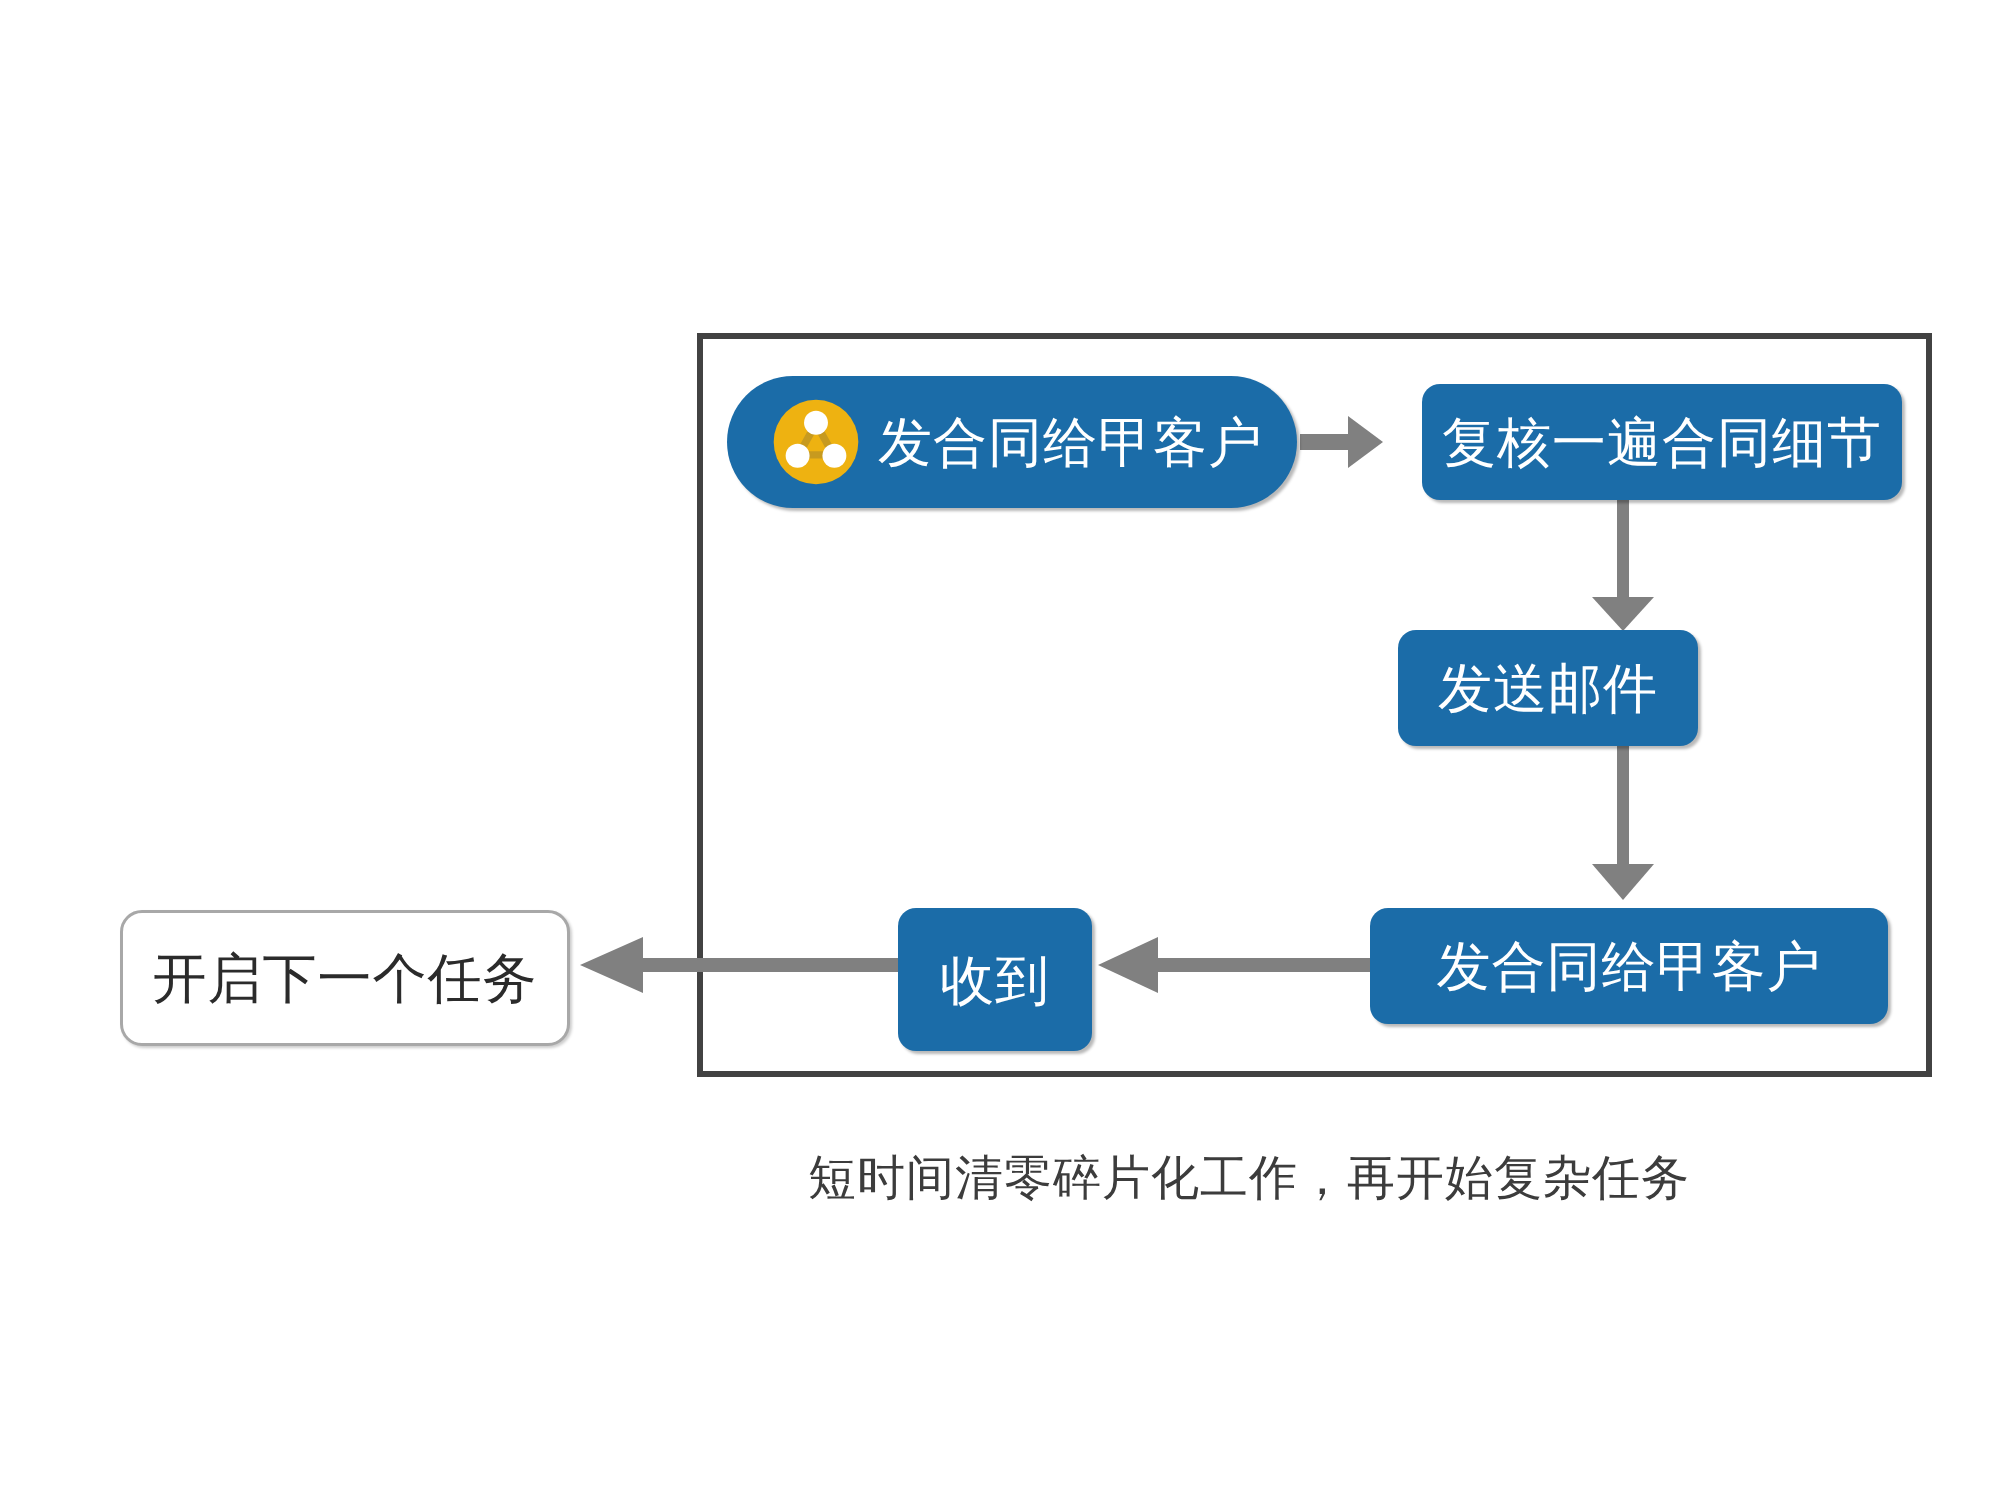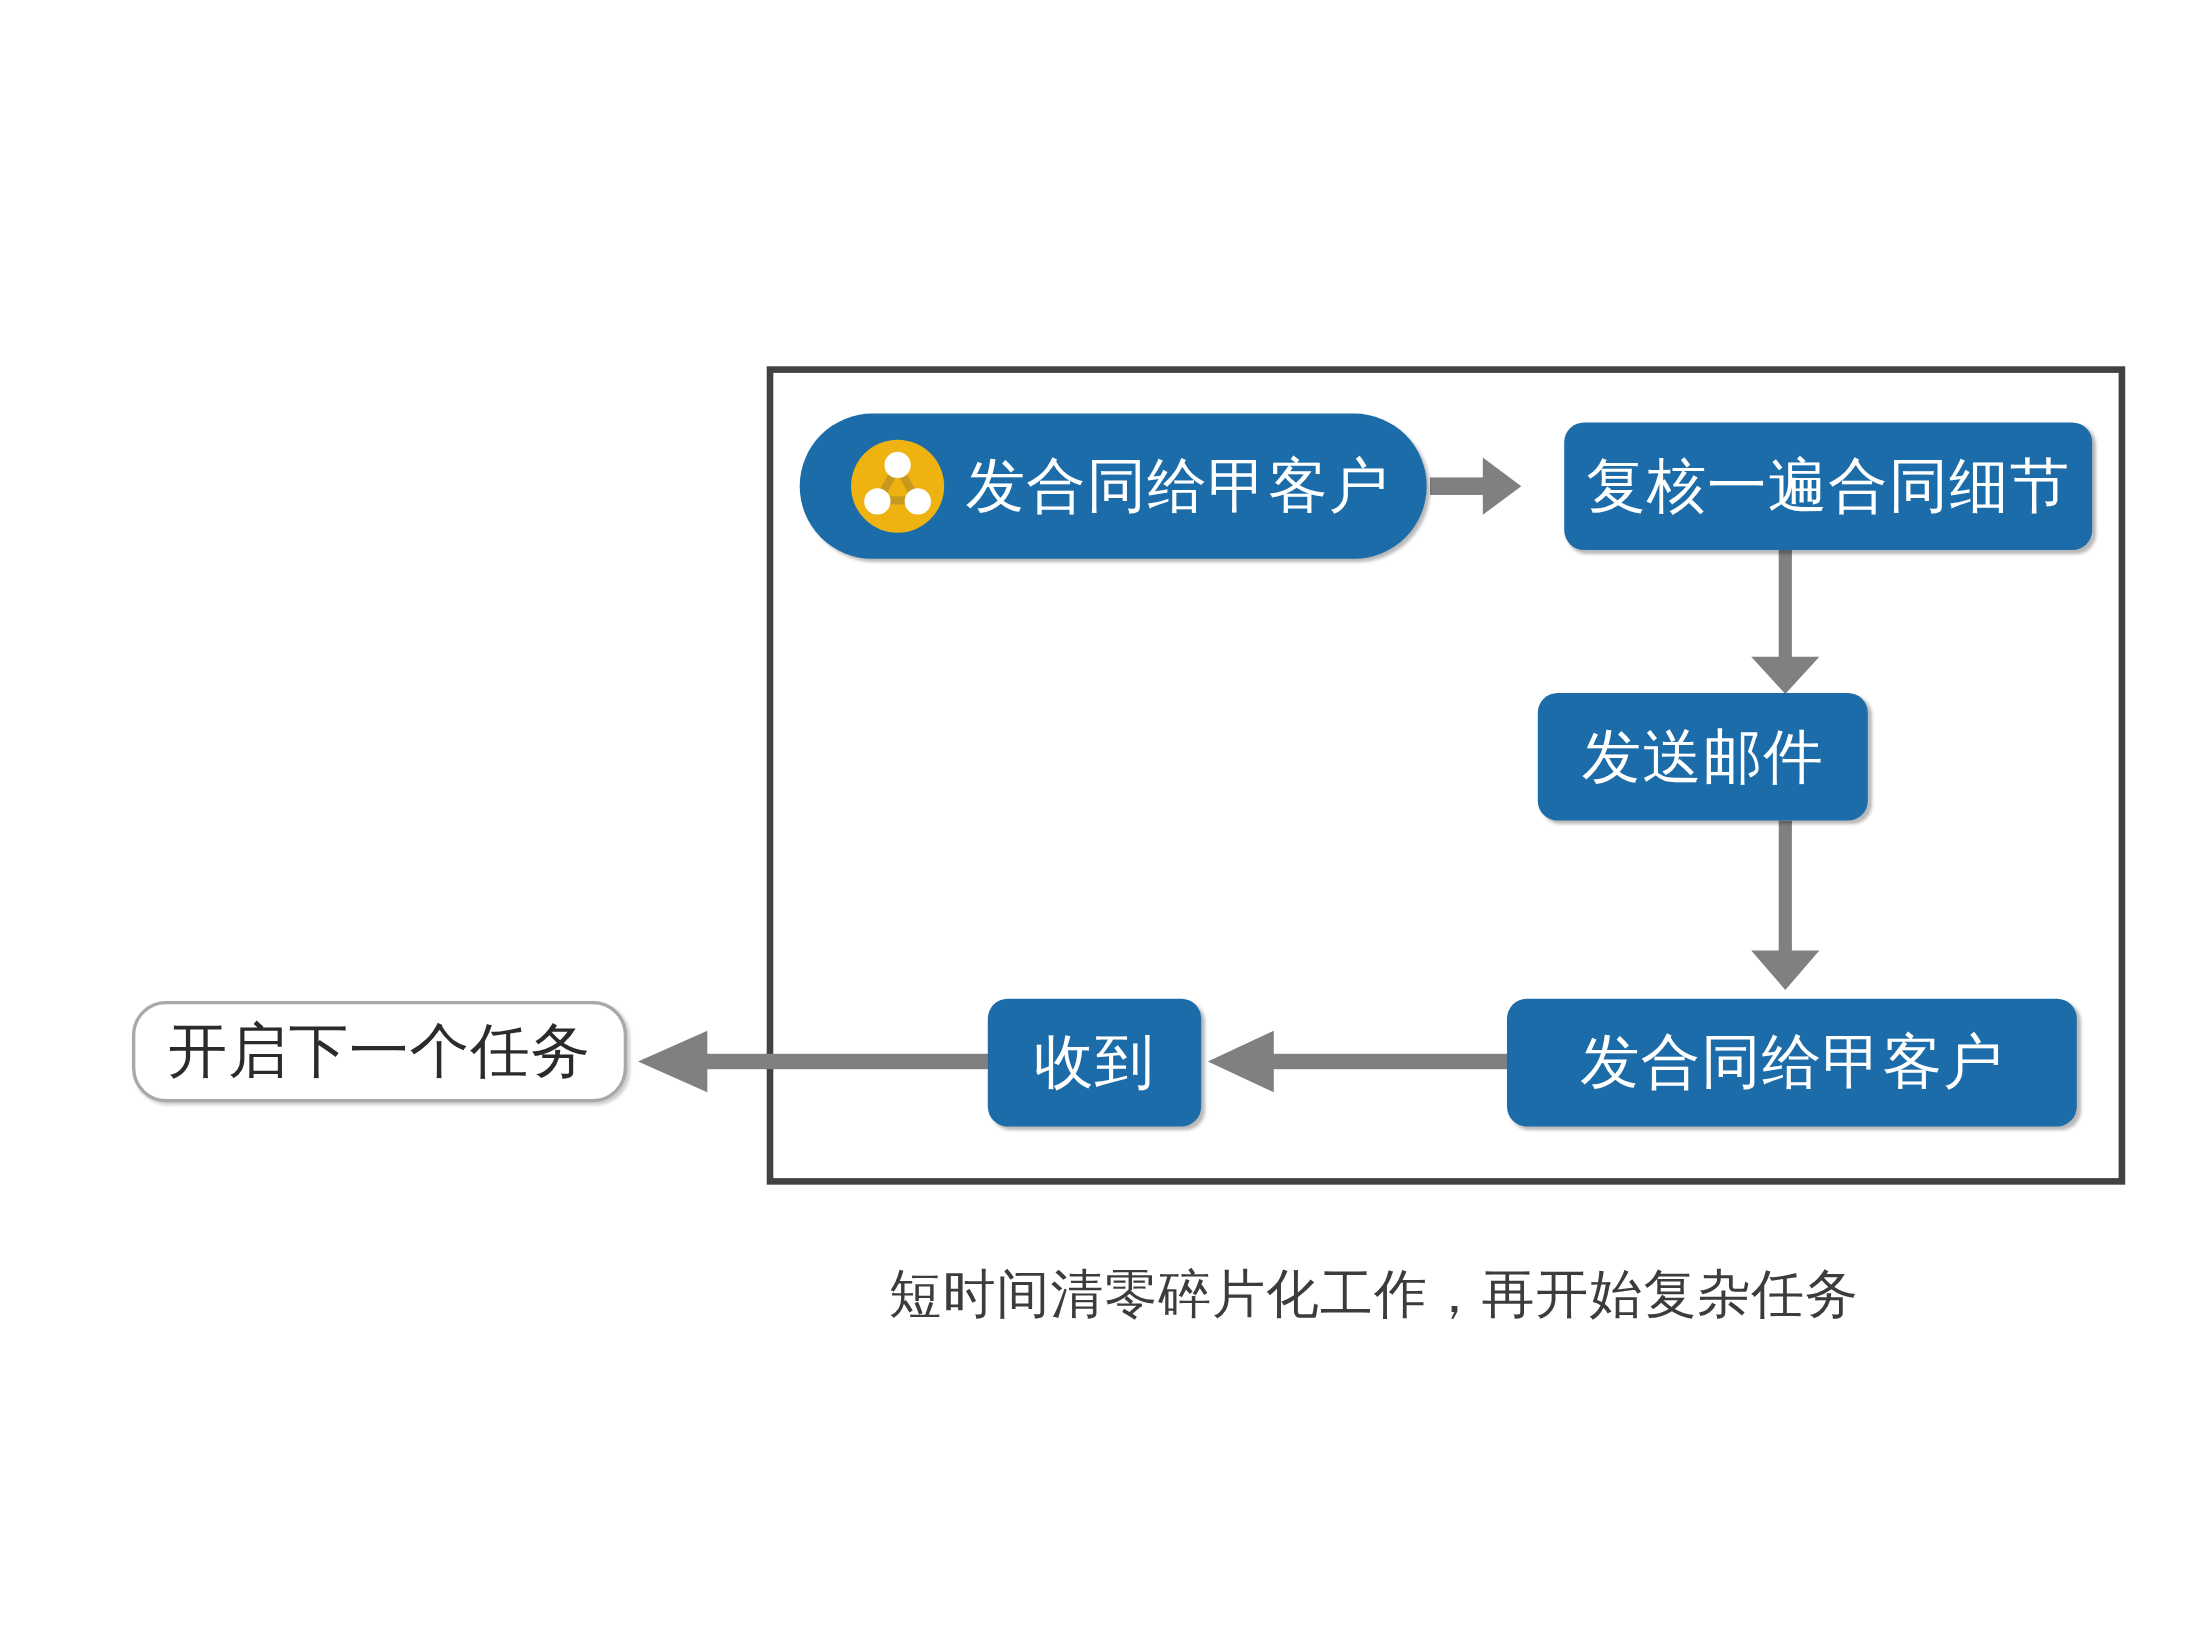--- a/index.html
+++ b/index.html
@@ -153,23 +153,23 @@
   </div>
 
   <div class="node" style="left:1398px; top:630px; width:300px; height:116px;">
     <span class="label">发送邮件</span>
   </div>
 
   <div class="node" style="left:1370px; top:908px; width:518px; height:116px;">
     <span class="label">发合同给甲客户</span>
   </div>
 
-  <div class="node" style="left:898px; top:908px; width:194px; height:116px;">
+  <div class="node" style="left:898px; top:908px; width:194px; height:143px;">
     <span class="label">收到</span>
   </div>
 
-  <div class="node ghost" style="left:120px; top:910px; width:450px; height:92px;border-radius:31px;">
+  <div class="node ghost" style="left:120px; top:910px; width:450px; height:136px;">
     <span class="label">开启下一个任务</span>
   </div>
 
   <div class="caption" style="left:808px; top:1110px;margin-top:44px;">短时间清零碎片化工作，再开始复杂任务</div>
 
 </div>
 
 </body></html>

